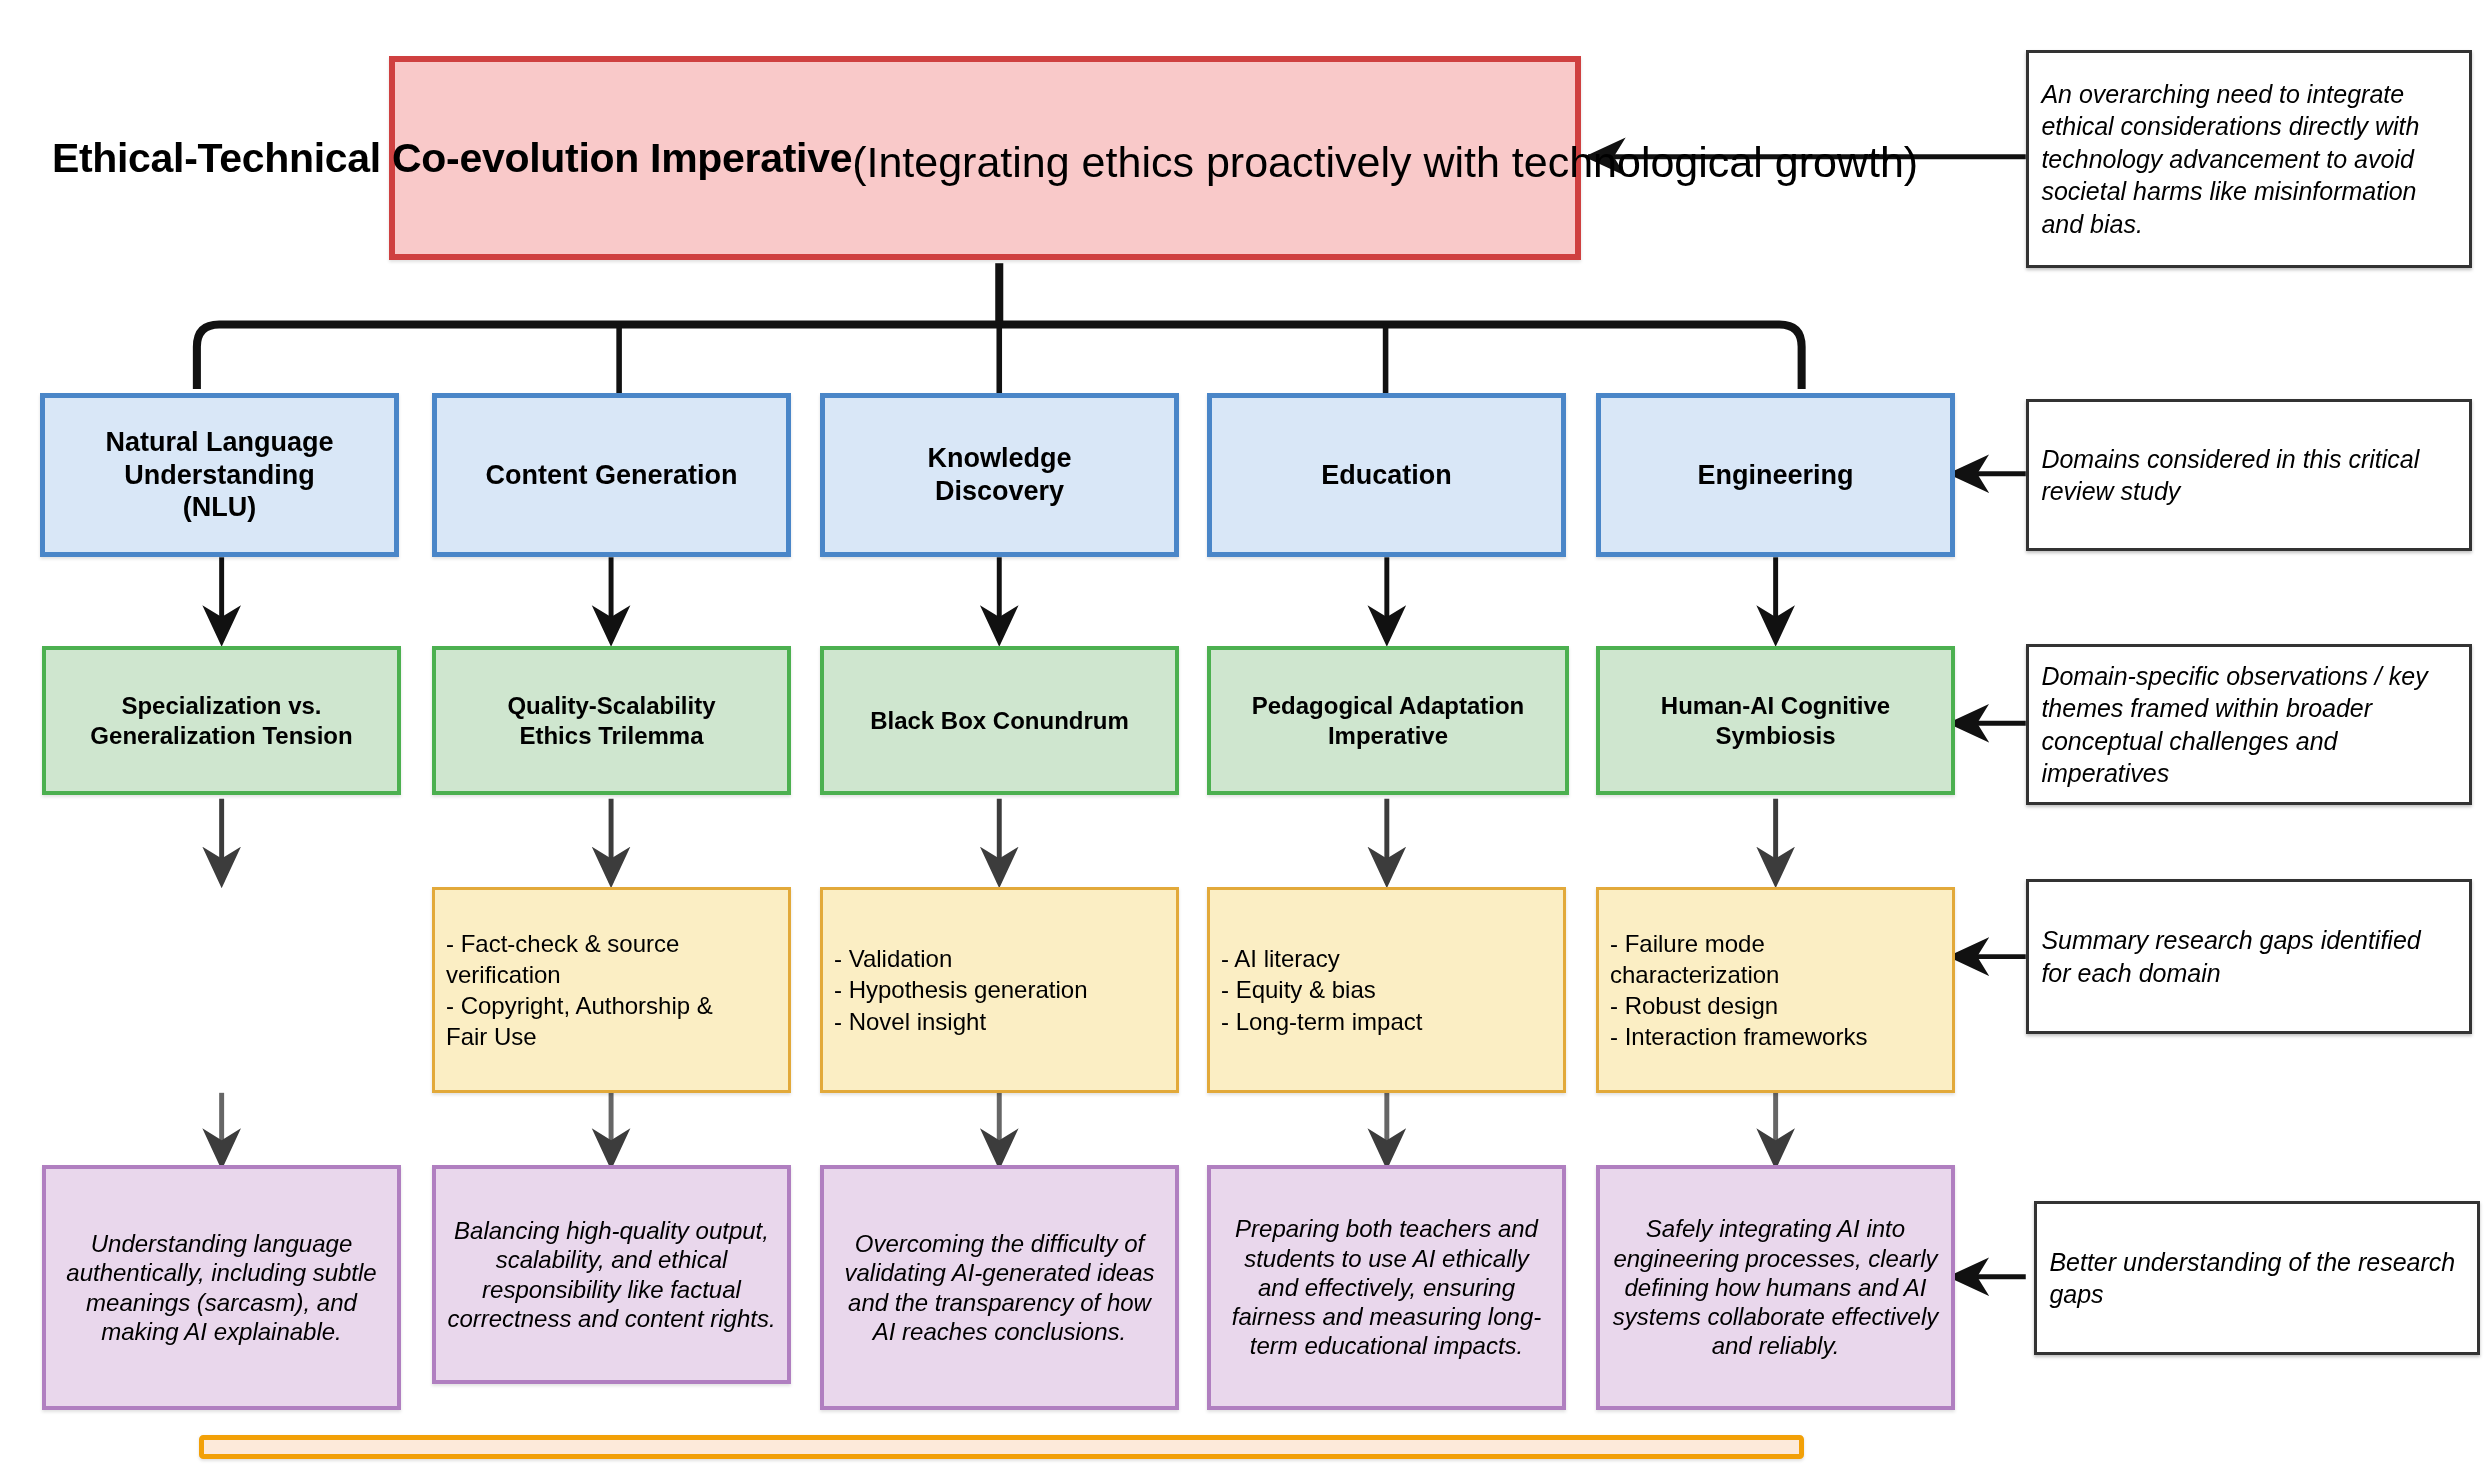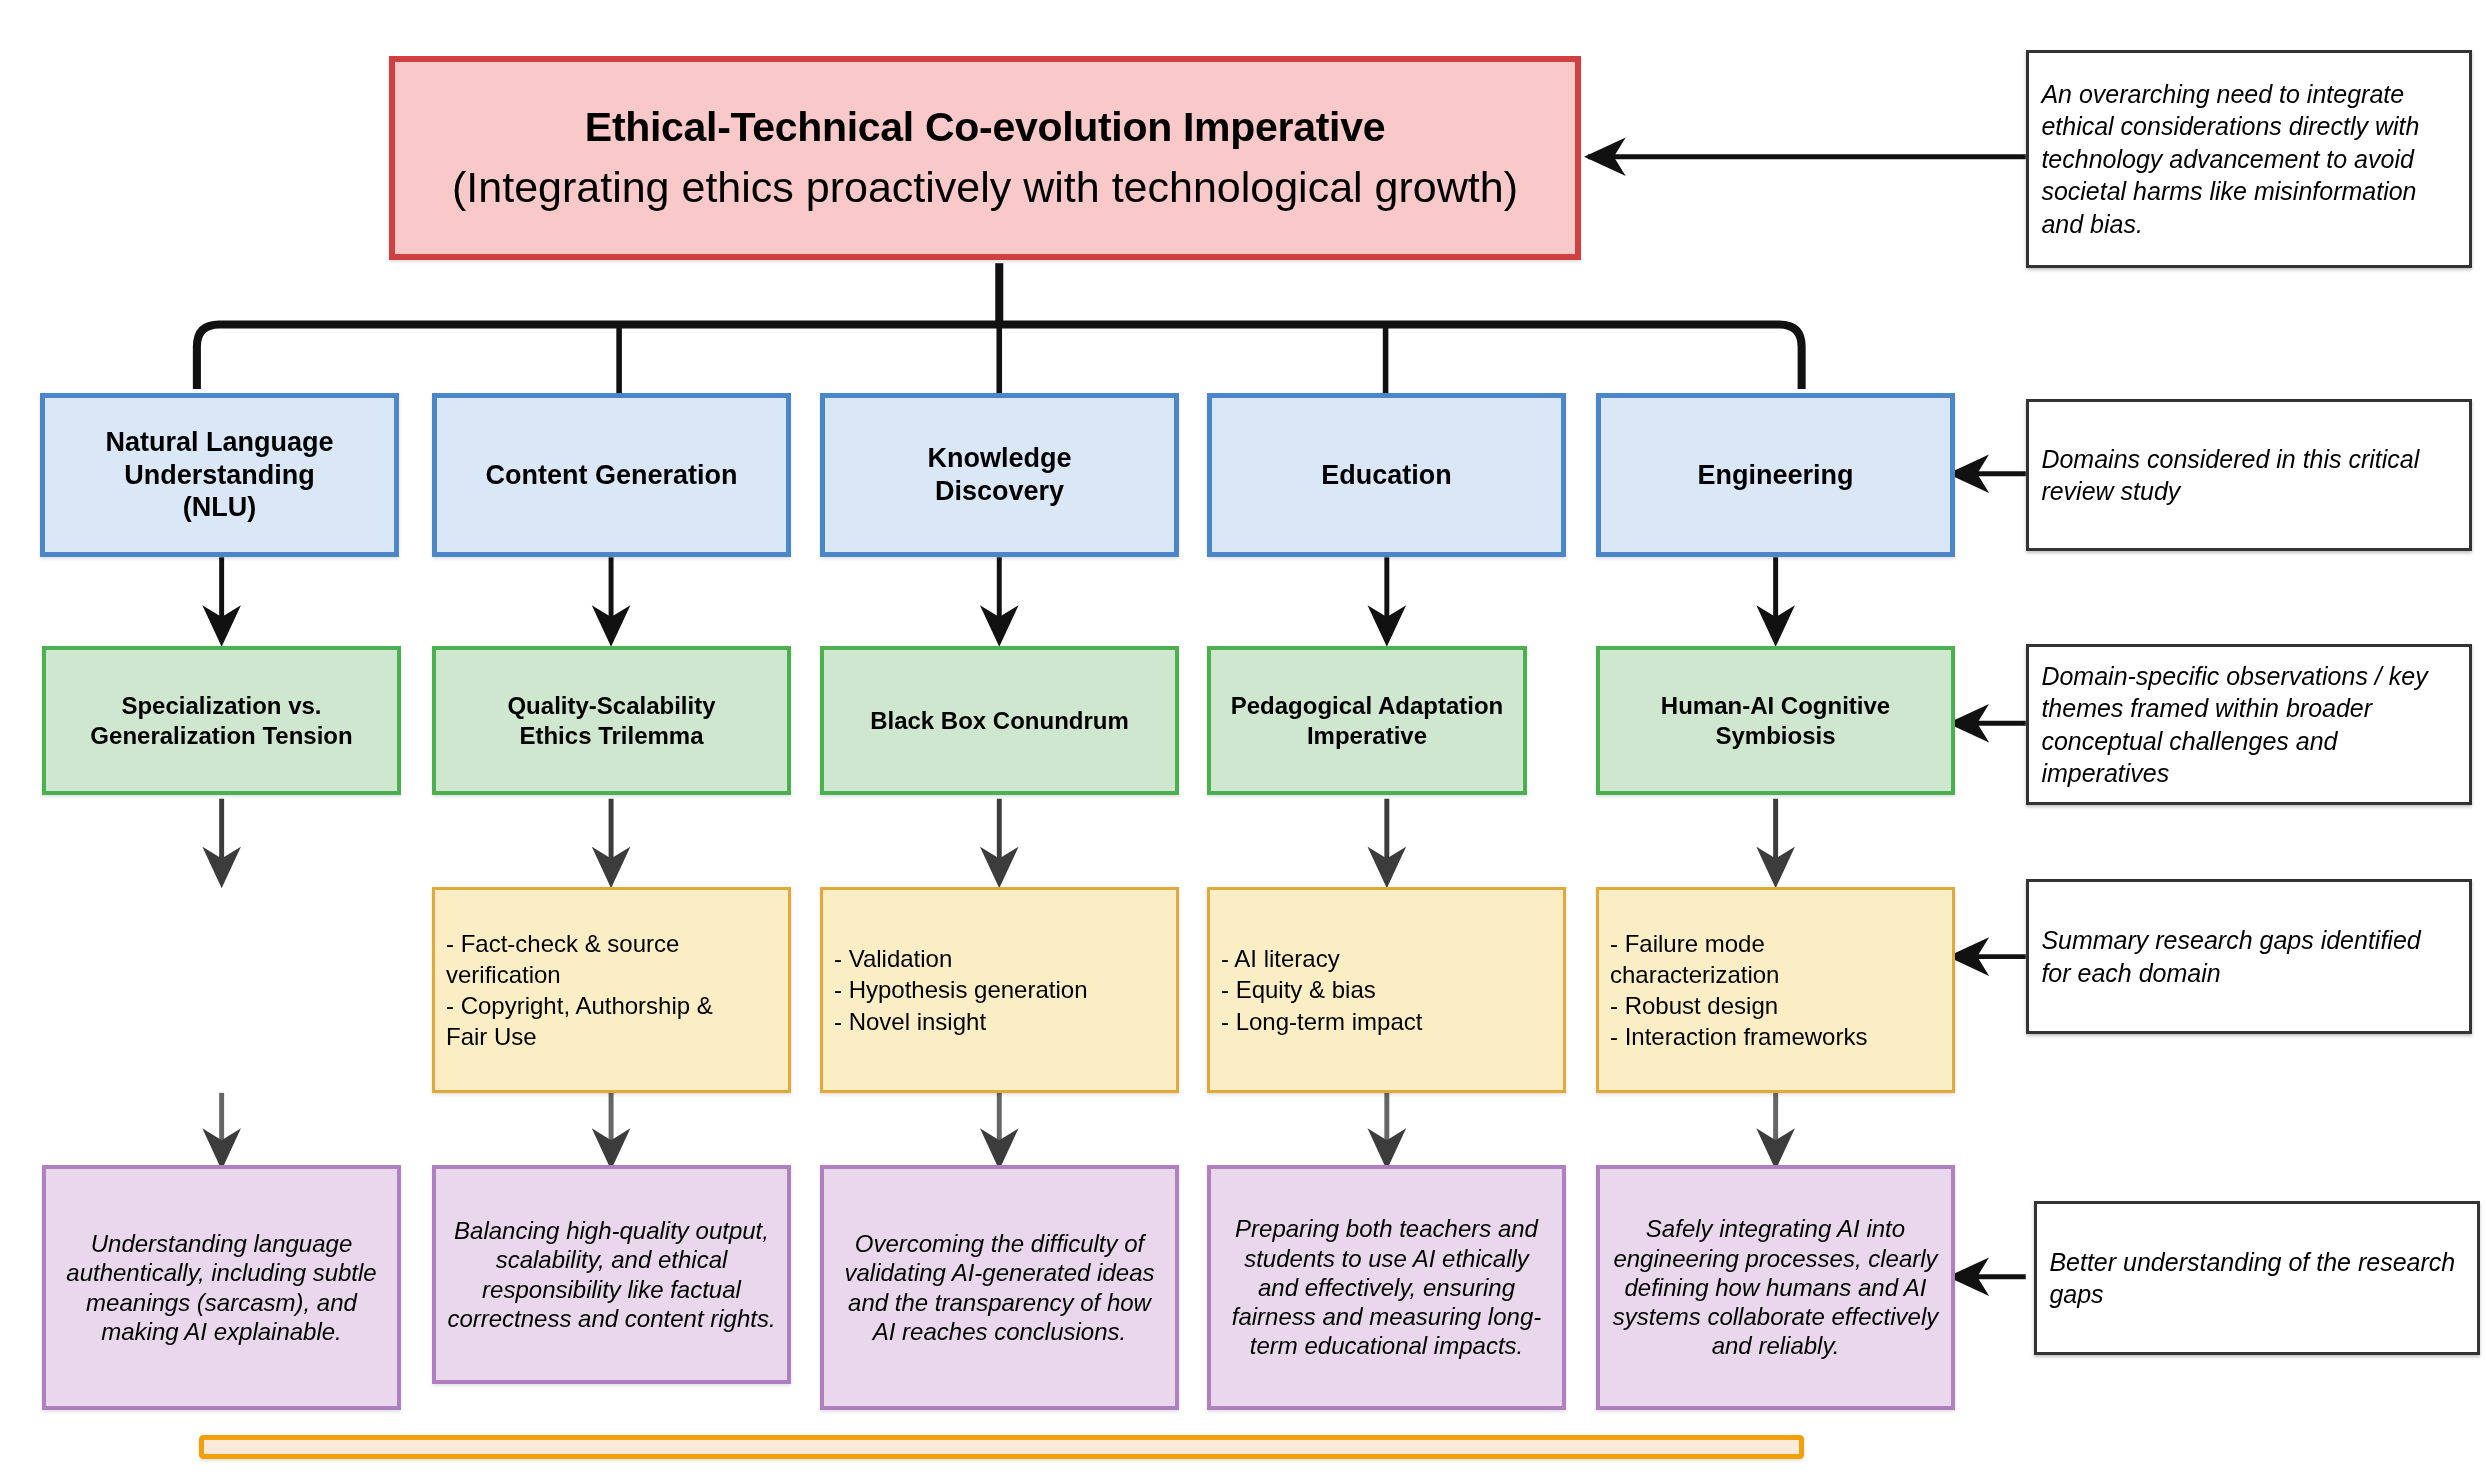--- a/index.html
+++ b/index.html
@@ -25,21 +25,21 @@
     justify-content: center;
     text-align: center;
     line-height: 1.22;
     color: #000000;
   }
 
   
   .node.root {
     background: #f9c9c9;
     border: 6.2px solid #cf4040;
-    flex-direction: column;
+    flex-direction: row;
     box-shadow: 0 1.9px 3.1px rgba(0,0,0,0.12);
   }
   .root .title {
     font-weight: bold;
     font-size: 41px;
     letter-spacing: -0.3px;
     white-space: nowrap;
   }
   .root .subtitle {
     font-size: 43px;
@@ -216,21 +216,21 @@
     <div>
       <div>Quality-Scalability</div>
       <div>Ethics Trilemma</div>
     </div>
   </div>
   <div class="node theme" style="left:820px; top:646px; width:359px; height:149px;">
     <div>
       <div>Black Box Conundrum</div>
     </div>
   </div>
-  <div class="node theme" style="left:1207px; top:646px; width:320px; height:149px;">
+  <div class="node theme" style="left:1207px; top:646px; width:362px; height:149px;">
     <div>
       <div>Pedagogical Adaptation</div>
       <div>Imperative</div>
     </div>
   </div>
   <div class="node theme" style="left:1596px; top:646px; width:359px; height:149px;">
     <div>
       <div>Human-AI Cognitive</div>
       <div>Symbiosis</div>
     </div>

